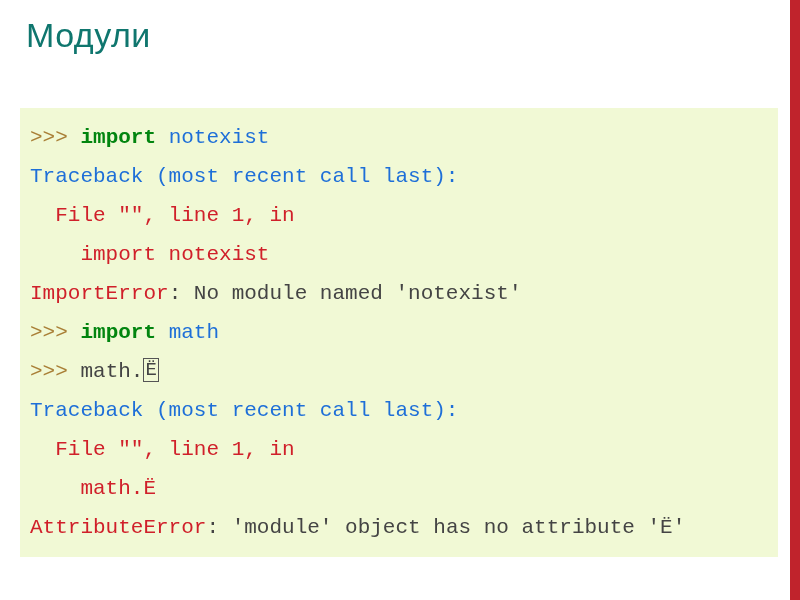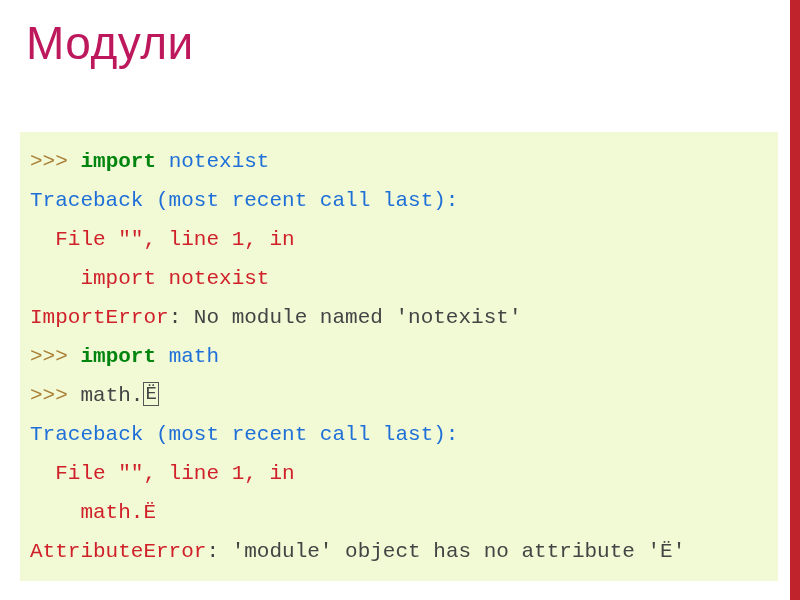--- a/index.html
+++ b/index.html
@@ -22,28 +22,28 @@
     top: 0;
     right: 0;
     width: 10px;
     height: 600px;
     background: #c0232c;
   }
   .title {
     position: absolute;
     top: 16px;
     left: 26px;
-    font-size: 46px;
+    font-size: 34px;
     font-weight: 400;
-    color: #be185d;
+    color: #0f766e;
     letter-spacing: 0.5px;
   }
   .code-block {
     position: absolute;
-    top: 132px;
+    top: 108px;
     left: 20px;
     width: 758px;
     box-sizing: border-box;
     background: #f1f9d5;
     padding: 10px 10px 10px 10px;
     font-family: "Courier New", Courier, monospace;
     font-size: 21px;
     line-height: 39px;
     white-space: pre;
     color: #444;

